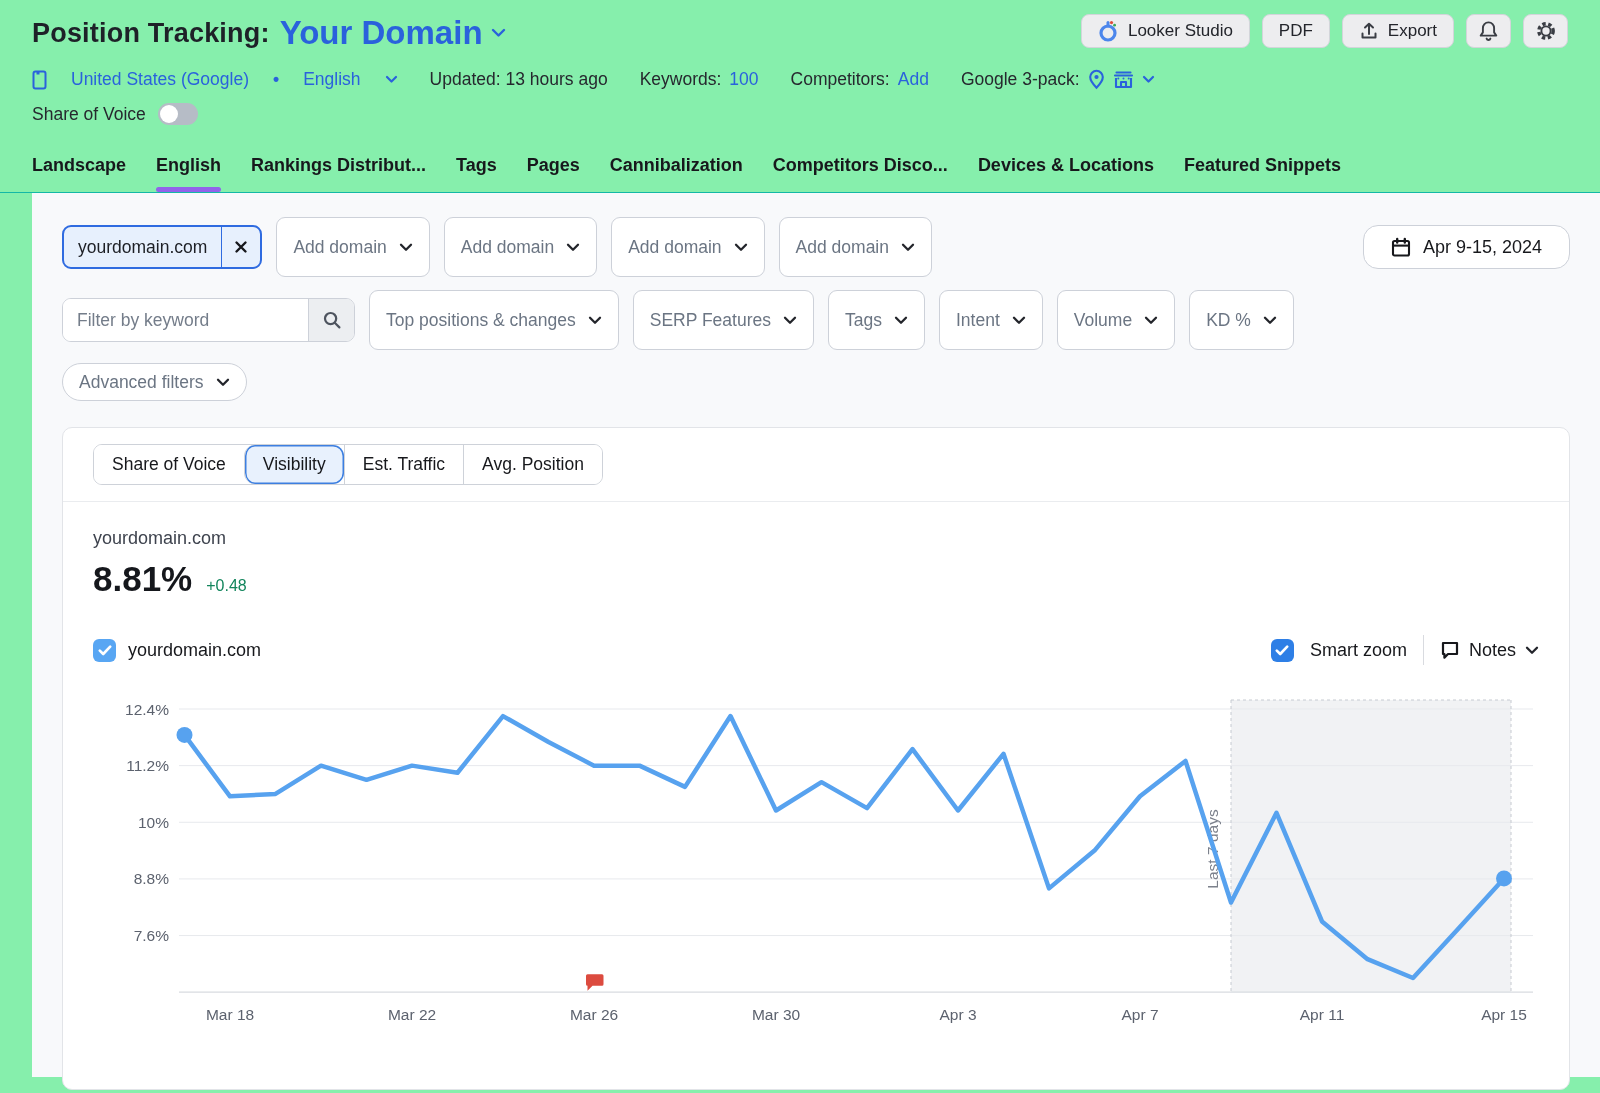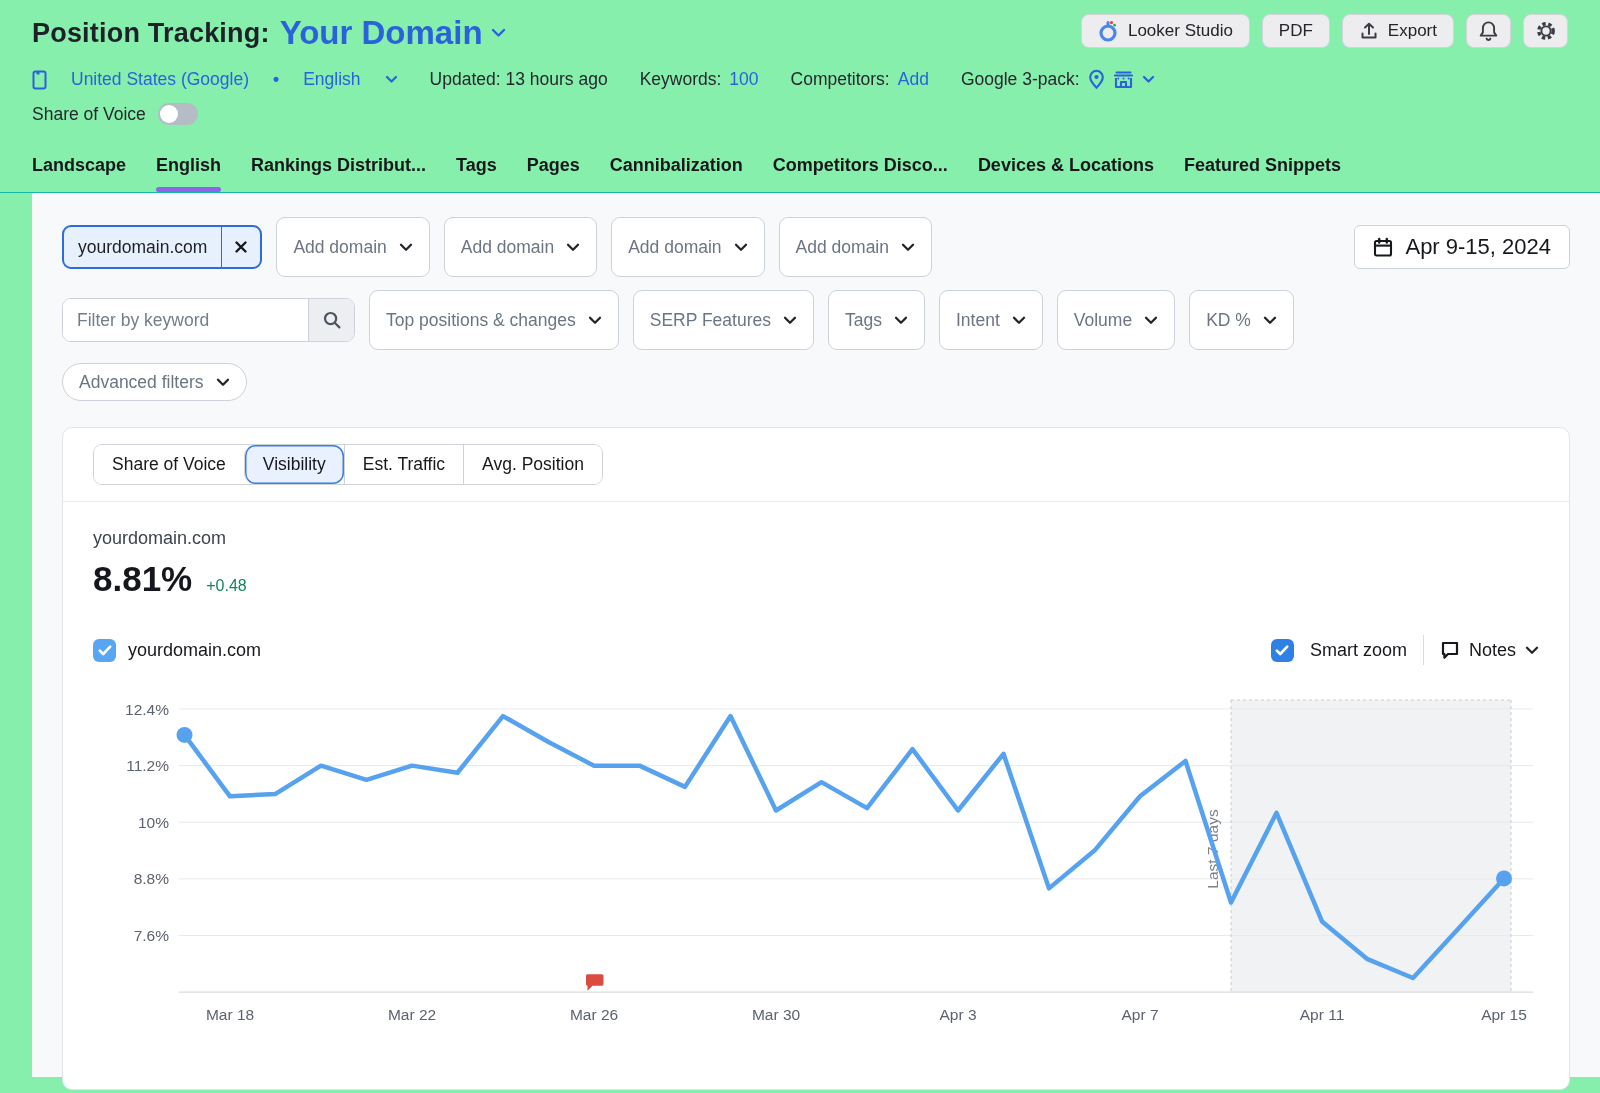--- a/index.html
+++ b/index.html
@@ -43,22 +43,22 @@
 
   .chip { display:flex; align-items:stretch; height:44px; background:#e7f0fd; border:2px solid #2f6be0;
           border-radius:9px; overflow:hidden; cursor:pointer; }
   .chip-label { display:flex; align-items:center; padding:0 14px; font-size:17.5px; color:#1d1f25; }
   .chip-close { display:flex; align-items:center; padding:0 12px; border-left:1px solid #2f6be0; cursor:pointer; }
 
   .select { display:flex; align-items:center; gap:12px; height:60px; padding:0 16px; background:#fff;
             border:1.5px solid #cdd1d9; border-radius:9px; font-size:17.5px; color:#6b7583; cursor:pointer; }
   .select .chev { color:#23252b; }
 
-  .date-btn { margin-left:auto; display:flex; align-items:center; gap:12px; height:44px; padding:0 18px;
-              background:#fff; border:1.5px solid #cdd1d9; border-radius:6px; font-size:22px; color:#17181c; cursor:pointer; }
+  .date-btn { margin-left:auto; display:flex; align-items:center; gap:12px; height:44px; padding:0 27px;
+              background:#fff; border:1.5px solid #cdd1d9; border-radius:15px; font-size:18px; color:#17181c; cursor:pointer; }
 
   .kw-wrap { display:flex; height:44px; border:1.5px solid #cdd1d9; border-radius:9px; overflow:hidden; background:#fff; }
   .kw-input { width:245px; border:none; outline:none; padding:0 14px; font-size:17.5px; color:#1d1f25;
               font-family:"Liberation Sans",sans-serif; }
   .kw-input::placeholder { color:#747d8a; }
   .kw-search { width:46px; display:flex; align-items:center; justify-content:center; background:#eceef1;
                border-left:1.5px solid #cdd1d9; cursor:pointer; }
 
   
   .card { margin-top:26px; background:#fff; border:1px solid #e2e4e8; border-radius:10px; height:663px; }

